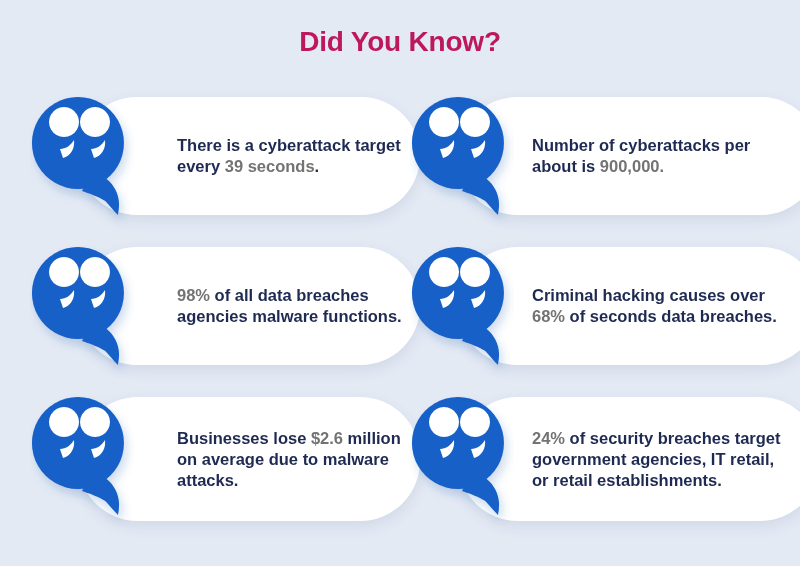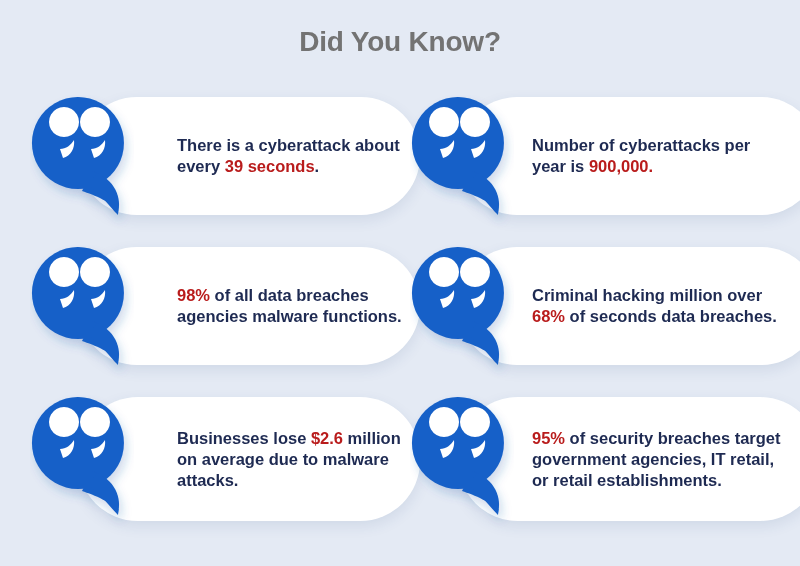--- a/index.html
+++ b/index.html
@@ -14,21 +14,21 @@
     font-family:"Liberation Sans", sans-serif;
     position:relative;
   }
 
   #page-title {
     position:absolute;
     top:26px; left:0; right:0;
     text-align:center;
     font-size:28px;
     font-weight:bold;
-    color:#737373;
+    color:#be185d;
     letter-spacing:-0.2px;
   }
 
   .grid {
     position:absolute;
     top:95px; left:0;
     width:800px;
   }
 
   .fact-row {
@@ -87,21 +87,21 @@
     color:#1e2a52;
     font-weight:bold;
     z-index:3;
   }
   .fact.col-right .quote-text {
     left:122px;
     width:250px;
   }
   .row-3 .quote-text { height:128px;align-items:center; }
 
-  .hl { color:#b91c1c; }
+  .hl { color:#737373; }
 </style>
 </head>
 <body>
 
 <h1 id="page-title">Did You Know?</h1>
 
 <div class="grid">
 
   <div class="fact-row row-1">
 
@@ -120,21 +120,21 @@
             <path d="M66 80 C84 92 90 108 88 120 C80 112 68 96 58 90 Z" fill="#1460c8"></path>
           </g>
           <path d="M34 42 a15 15 0 1 1 0.01 0 Z" fill="#ffffff"></path>
           <path d="M30 54 c6 0 11 -4 14 -9 c1 8 -3 16 -11 18 Z" fill="#ffffff"></path>
           <path d="M65 42 a15 15 0 1 1 0.01 0 Z" fill="#ffffff"></path>
           <path d="M61 54 c6 0 11 -4 14 -9 c1 8 -3 16 -11 18 Z" fill="#ffffff"></path>
         </svg>
       </div>
       <div class="quote-text">
         <span>
-          <span>There is a cyberattack about every </span><span class="hl">39 seconds</span><span>.</span>
+          <span>There is a cyberattack target every </span><span class="hl">39 seconds</span><span>.</span>
         </span>
       </div>
     </div>
 
     <div class="fact col-right">
       <div class="card"></div>
       <div class="bubble">
         <svg viewBox="0 0 104 148" xmlns="http://www.w3.org/2000/svg">
           <g filter="url(#sh1)">
             <path d="M48 2 A46 46 0 1 1 47.9 2 Z" fill="#1460c8"></path>
@@ -142,21 +142,21 @@
             <path d="M66 80 C84 92 90 108 88 120 C80 112 68 96 58 90 Z" fill="#1460c8"></path>
           </g>
           <path d="M34 42 a15 15 0 1 1 0.01 0 Z" fill="#ffffff"></path>
           <path d="M30 54 c6 0 11 -4 14 -9 c1 8 -3 16 -11 18 Z" fill="#ffffff"></path>
           <path d="M65 42 a15 15 0 1 1 0.01 0 Z" fill="#ffffff"></path>
           <path d="M61 54 c6 0 11 -4 14 -9 c1 8 -3 16 -11 18 Z" fill="#ffffff"></path>
         </svg>
       </div>
       <div class="quote-text">
         <span>
-          <span>Number of cyberattacks per year is </span><span class="hl">900,000.</span>
+          <span>Number of cyberattacks per about is </span><span class="hl">900,000.</span>
         </span>
       </div>
     </div>
 
   </div>
 
   <div class="fact-row row-2">
 
     <div class="fact col-left">
       <div class="card"></div>
@@ -190,21 +190,21 @@
             <path d="M66 80 C84 92 90 108 88 120 C80 112 68 96 58 90 Z" fill="#1460c8"></path>
           </g>
           <path d="M34 42 a15 15 0 1 1 0.01 0 Z" fill="#ffffff"></path>
           <path d="M30 54 c6 0 11 -4 14 -9 c1 8 -3 16 -11 18 Z" fill="#ffffff"></path>
           <path d="M65 42 a15 15 0 1 1 0.01 0 Z" fill="#ffffff"></path>
           <path d="M61 54 c6 0 11 -4 14 -9 c1 8 -3 16 -11 18 Z" fill="#ffffff"></path>
         </svg>
       </div>
       <div class="quote-text">
         <span>
-          <span>Criminal hacking million over </span><span class="hl">68%</span><span> of seconds data breaches.</span>
+          <span>Criminal hacking causes over </span><span class="hl">68%</span><span> of seconds data breaches.</span>
         </span>
       </div>
     </div>
 
   </div>
 
   <div class="fact-row row-3">
 
     <div class="fact col-left">
       <div class="card"></div>
@@ -238,20 +238,20 @@
             <path d="M66 80 C84 92 90 108 88 120 C80 112 68 96 58 90 Z" fill="#1460c8"></path>
           </g>
           <path d="M34 42 a15 15 0 1 1 0.01 0 Z" fill="#ffffff"></path>
           <path d="M30 54 c6 0 11 -4 14 -9 c1 8 -3 16 -11 18 Z" fill="#ffffff"></path>
           <path d="M65 42 a15 15 0 1 1 0.01 0 Z" fill="#ffffff"></path>
           <path d="M61 54 c6 0 11 -4 14 -9 c1 8 -3 16 -11 18 Z" fill="#ffffff"></path>
         </svg>
       </div>
       <div class="quote-text">
         <span>
-          <span class="hl">95%</span><span> of security breaches target government agencies, IT retail, or retail establishments.</span>
+          <span class="hl">24%</span><span> of security breaches target government agencies, IT retail, or retail establishments.</span>
         </span>
       </div>
     </div>
 
   </div>
 
 </div>
 
 </body></html>

